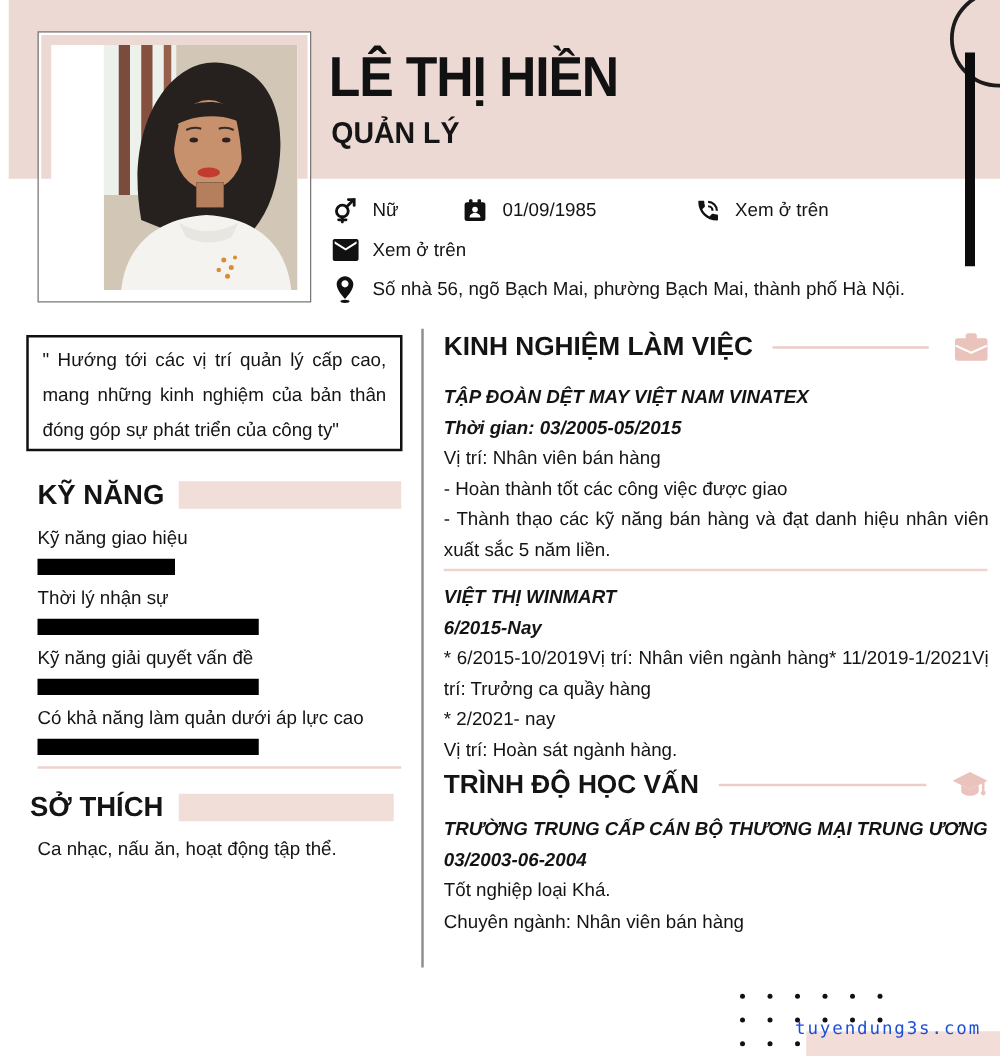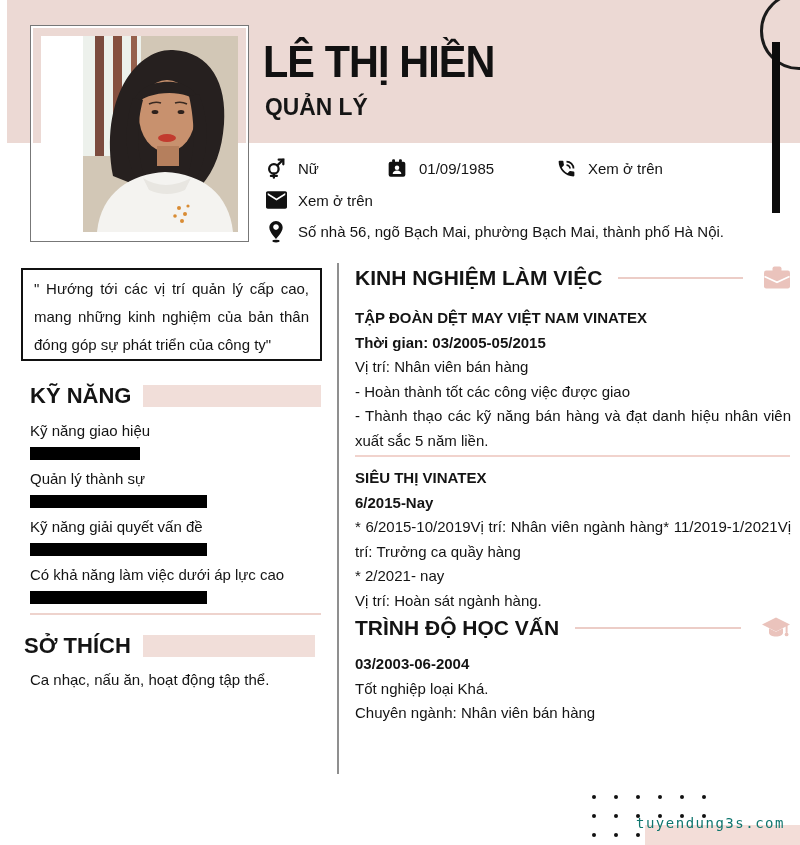--- a/index.html
+++ b/index.html
@@ -31,27 +31,27 @@
   .skill-bar{height:13px;background:#000;margin-bottom:9px;}
   .phr{height:2px;background:#eed3cd;}
   .hobby-text{font-size:15px;line-height:22px;}
   .vdiv{left:337px;top:263px;width:2px;height:511px;background:#8f8f8f;}
   
   .rhead{display:flex;align-items:center;width:436px;}
   .rhead .t{font-size:21px;font-weight:800;white-space:nowrap;}
   .rhead .line{flex:1;height:2px;background:#eccdc7;margin:0 20px 0 16px;}
   .rblock{width:436px;}
   .rblock p{margin:0;font-size:15px;line-height:24.5px;text-align:justify;}
-  .rblock p.b{font-weight:700;}
+  .rblock p.b{font-weight:700;font-style:italic;}
   .rdiv{left:355px;top:455px;width:435px;height:2px;background:#f1d3cd;}
   
   .dotgrid{left:592px;top:795px;display:grid;grid-template-columns:repeat(6,4px);column-gap:18px;row-gap:15px;}
   .dotgrid span{width:4px;height:4px;border-radius:50%;background:#111;}
   .wm-strip{left:645px;top:825px;width:155px;height:20px;background:#f3ddd8;}
-  .wm-text{left:636px;top:815px;font-family:"DejaVu Sans Mono","Liberation Mono",monospace;font-size:14px;letter-spacing:1.5px;color:#0f766e;white-space:nowrap;}
+  .wm-text{left:636px;top:815px;font-family:"DejaVu Sans Mono","Liberation Mono",monospace;font-size:14px;letter-spacing:1.5px;color:#1d4ed8;white-space:nowrap;}
 </style>
 </head>
 <body>
 
 <div class="abs band"></div>
 <div class="abs deco-circle"></div>
 <div class="abs deco-bar"></div>
 
 <div class="abs frame"></div>
 <div class="abs matte"></div>
@@ -94,21 +94,21 @@
           <circle cx="9" cy="13" r="5.4"></circle>
           <line x1="9" y1="18.4" x2="9" y2="23"></line>
           <line x1="5.6" y1="21" x2="12.4" y2="21"></line>
           <line x1="13" y1="9" x2="19.5" y2="2.5"></line>
           <polyline points="14.5,2.5 19.8,2.5 19.8,7.8"></polyline>
         </g>
       </svg>
   </span>
   <span class="ctext">Nữ</span>
 </div>
-<div class="abs crow" style="left:386px;top:156px;justify-content:center;">
+<div class="abs crow" style="left:369px;top:156px;justify-content:center;">
   <span class="ic">
     <svg width="20" height="21" viewBox="0 0 24 24">
         <g fill="#111">
           <rect x="6.2" y="1" width="3.4" height="5" rx="1.2"></rect>
           <rect x="14.4" y="1" width="3.4" height="5" rx="1.2"></rect>
           <rect x="2" y="4" width="20" height="18" rx="2.4"></rect>
         </g>
         <circle cx="12" cy="11" r="2.7" fill="#fff"></circle>
         <path d="M6.8,18.6 c0-2.8 2.3-4.3 5.2-4.3 s5.2,1.5 5.2,4.3 Z" fill="#fff"></path>
       </svg>
@@ -151,29 +151,29 @@
   <span class="t">KỸ NĂNG</span>
   <span class="blk"></span>
 </div>
 
 <div class="abs" style="left:30px;top:421px;width:291px;">
   <div>
     <div class="skill-label">Kỹ năng giao hiệu</div>
     <div class="skill-bar" style="width: 110px;"></div>
   </div>
   <div>
-    <div class="skill-label">Quản lý thành sự</div>
+    <div class="skill-label">Thời lý nhận sự</div>
     <div class="skill-bar" style="width: 177px;"></div>
   </div>
   <div>
     <div class="skill-label">Kỹ năng giải quyết vấn đề</div>
     <div class="skill-bar" style="width: 177px;"></div>
   </div>
   <div>
-    <div class="skill-label">Có khả năng làm việc dưới áp lực cao</div>
+    <div class="skill-label">Có khả năng làm quản dưới áp lực cao</div>
     <div class="skill-bar" style="width: 177px;"></div>
   </div>
 </div>
 
 <div class="abs phr" style="left:30px;top:613px;width:291px;"></div>
 
 <div class="abs lhead" style="left:24px;top:633px;">
   <span class="t">SỞ THÍCH</span>
   <span class="blk"></span>
 </div>
@@ -197,41 +197,42 @@
   <p class="b">TẬP ĐOÀN DỆT MAY VIỆT NAM VINATEX</p>
   <p class="b">Thời gian: 03/2005-05/2015</p>
   <p>Vị trí: Nhân viên bán hàng</p>
   <p>- Hoàn thành tốt các công việc được giao</p>
   <p>- Thành thạo các kỹ năng bán hàng và đạt danh hiệu nhân viên xuất sắc 5 năm liền.</p>
 </div>
 
 <div class="abs rdiv"></div>
 
 <div class="abs rblock" style="left:355px;top:466px;">
-  <p class="b">SIÊU THỊ VINATEX</p>
+  <p class="b">VIỆT THỊ WINMART</p>
   <p class="b">6/2015-Nay</p>
   <p>* 6/2015-10/2019Vị trí: Nhân viên ngành hàng* 11/2019-1/2021Vị trí: Trưởng ca quầy hàng</p>
   <p>* 2/2021- nay</p>
   <p>Vị trí: Hoàn sát ngành hàng.</p>
 </div>
 
 <div class="abs rhead" style="left:355px;top:616px;">
   <span class="t">TRÌNH ĐỘ HỌC VẤN</span>
   <span class="line"></span>
   <svg width="30" height="23" viewBox="0 0 30 23">
     <g fill="#eac3bc">
       <polygon points="15,0.5 29,7.5 15,14.5 1,7.5"></polygon>
       <path d="M8,11.2 v4.6 c0,2.1 3.1,3.8 7,3.8 s7-1.7 7-3.8 v-4.6 l-7,3.5 Z"></path>
       <rect x="24.6" y="8" width="2" height="8" rx="1"></rect>
       <circle cx="25.6" cy="17.4" r="1.9"></circle>
     </g>
   </svg>
 </div>
 
 <div class="abs rblock" style="left:355px;top:652px;">
+  <p class="b">TRƯỜNG TRUNG CẤP CÁN BỘ THƯƠNG MẠI TRUNG ƯƠNG</p>
   <p class="b">03/2003-06-2004</p>
   <p>Tốt nghiệp loại Khá.</p>
   <p>Chuyên ngành: Nhân viên bán hàng</p>
 </div>
 
 <div class="abs dotgrid">
     <span></span>
     <span></span>
     <span></span>
     <span></span>

